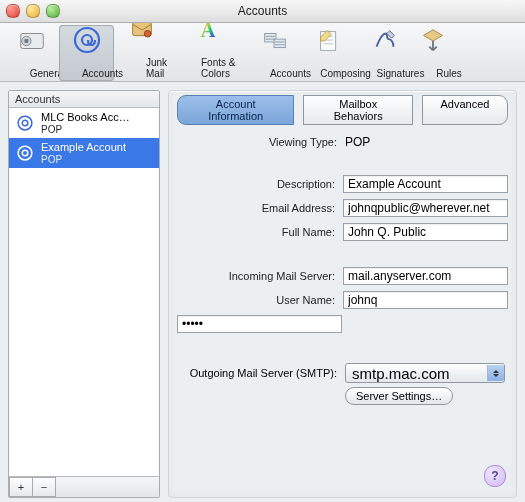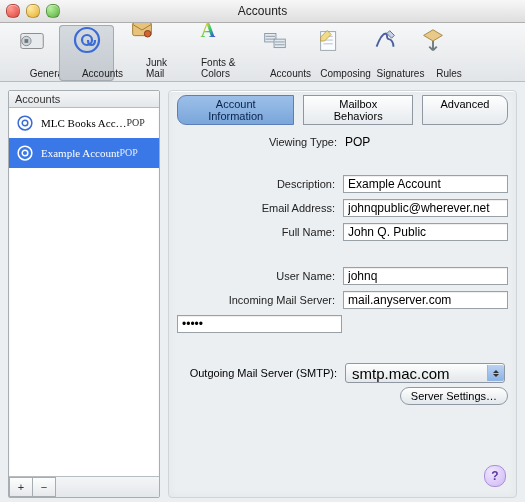--- a/index.html
+++ b/index.html
@@ -72,21 +72,21 @@
     font-size: 11px;
     color: #333;
   }
   .accounts-list { flex: 1; overflow: auto; }
   .acct-row {
     display: flex; align-items: center; gap: 6px;
     padding: 3px 6px; height: 30px;
     box-sizing: border-box;
   }
   .acct-row.selected { background: #3a78e8; color: #fff;}
-  .acct-row .texts { display: flex; flex-direction: row; line-height: 1.1; overflow:hidden;font-family:Liberation Serif, serif;}
+  .acct-row .texts { display: flex; flex-direction: column; line-height: 1.1; overflow:hidden;}
   .acct-row .name { font-size: 11px; white-space: nowrap; overflow:hidden; text-overflow:ellipsis;}
   .acct-row .sub { font-size: 10px; opacity: .85;}
   .acct-icon { width: 20px; height: 20px; flex-shrink:0; }
   .sidebar-footer {
     border-top: 1px solid #b7bcc1;
     height: 20px;
     display: flex; align-items: center;
     background: linear-gradient(#f4f5f7, #e4e7ea);
   }
   .sq-btn {
@@ -157,21 +157,21 @@
   }
   .popup .arrows span{ width:0;height:0;border-left:3px solid transparent;border-right:3px solid transparent;}
   .popup .arrows .up{border-bottom:3px solid #333;}
   .popup .arrows .dn{border-top:3px solid #333;}
   .aqua-btn {
     background: linear-gradient(#fdfefe, #e3e7eb);
     border: 1px solid #8f98a2; border-radius: 9px;
     padding: 2px 10px; font-size: 11px; cursor:pointer;
     box-shadow: 0 1px 0 #fff inset;
   }
-  .btn-row{ display:flex; justify-content:flex-end; margin-left:168px; margin-top:4px;}
+  .btn-row{ display:flex; justify-content:flex-start; margin-left:168px; margin-top:4px;}
   .help-btn {
     position:absolute; right:10px; bottom:10px;
     width: 20px; height:20px; border-radius:10px;
     background: radial-gradient(circle at 35% 30%, #f0e6ff, #cfb8f5);
     border:1px solid #a98fd6;
     display:flex; align-items:center; justify-content:center;
     color:#5a3b9e; font-weight:bold; font-size:12px; cursor:pointer;
   }
 </style>
 </head>
@@ -329,26 +329,26 @@
       <div class="row">
         <label>Email Address:</label>
         <input type="text" value="johnqpublic@wherever.net" style="">
       </div>
       <div class="row">
         <label>Full Name:</label>
         <input type="text" value="John Q. Public" style="">
       </div>
       <div class="section-gap"></div>
       <div class="row">
+        <label>Incoming Mail Server:</label>
+        <input type="text" value="mail.anyserver.com" style="">
+      </div>
+      <div class="row">
         <label>User Name:</label>
         <input type="text" value="johnq" style="">
-      </div>
-      <div class="row">
-        <label>Incoming Mail Server:</label>
-        <input type="text" value="mail.anyserver.com" style="">
       </div>
       <div class="row">
         <input type="text" value="•••••" style="">
       </div>
       <div class="section-gap"></div>
       <div class="smtp-row">
         <label>Outgoing Mail Server (SMTP):</label>
         <div class="popup">
           <span class="sel">smtp.mac.com</span>
           <span class="arrows">

